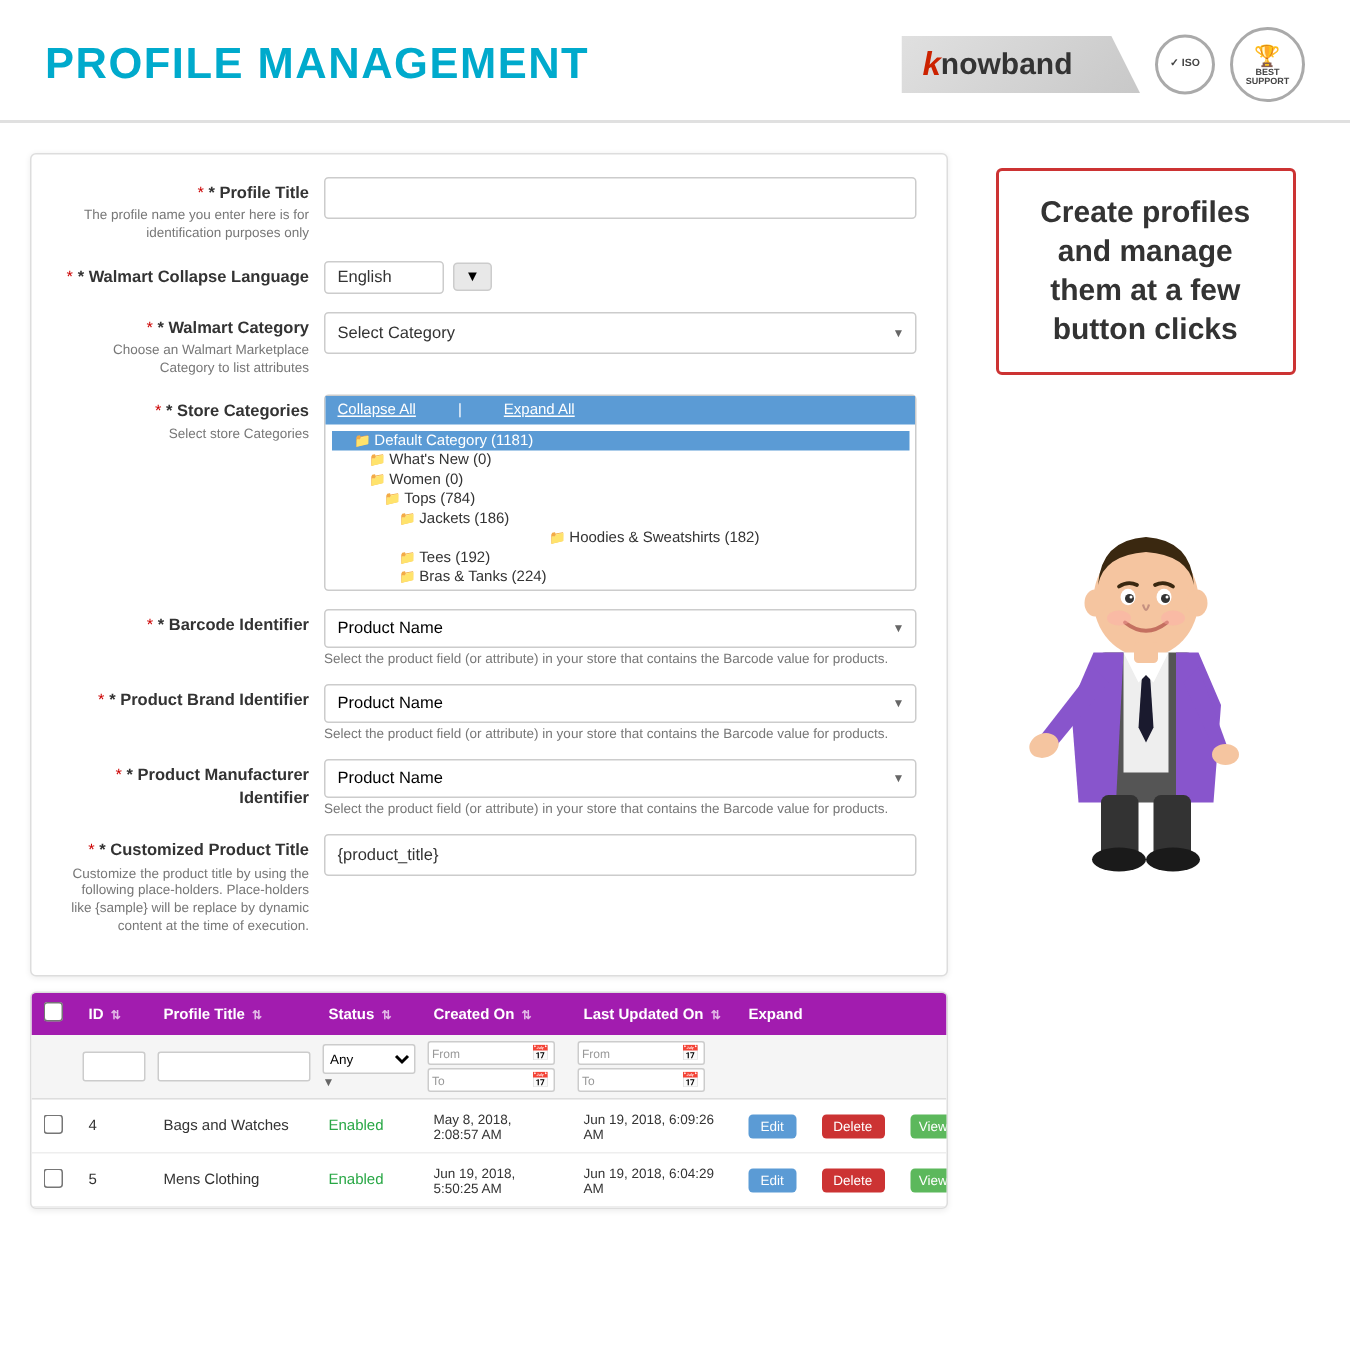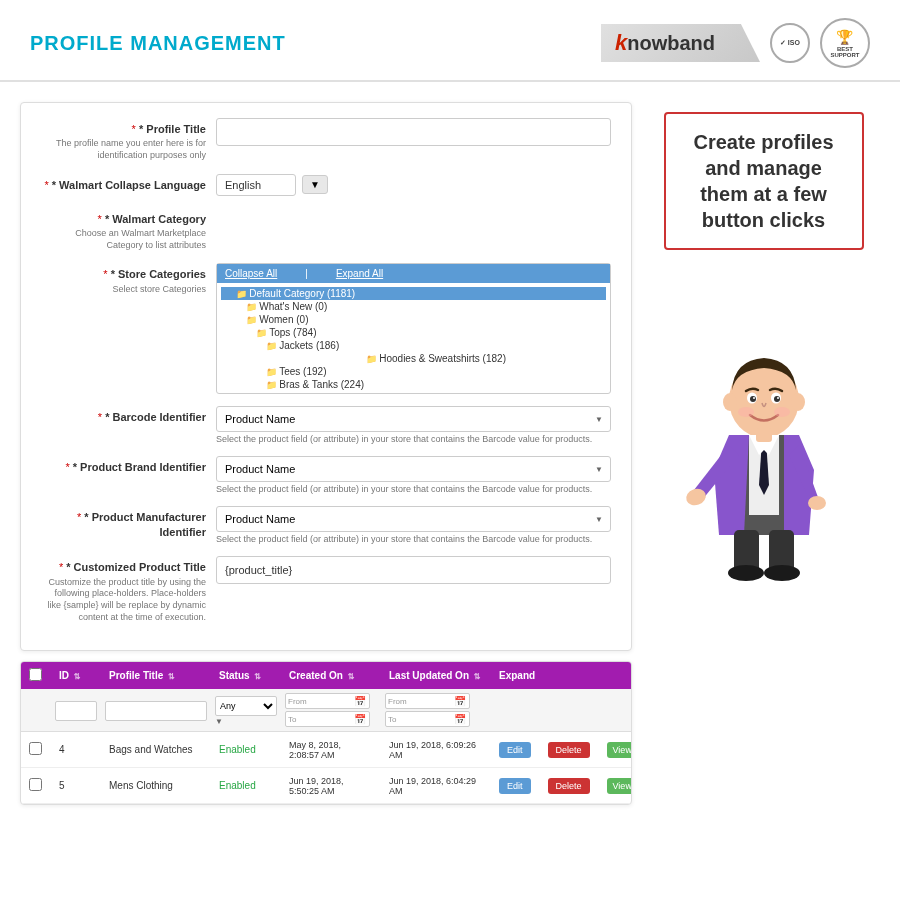--- a/index.html
+++ b/index.html
@@ -24,21 +24,21 @@
     .header {
       background: white;
       padding: 18px 30px 12px 30px;
       display: flex;
       align-items: center;
       justify-content: space-between;
       border-bottom: 2px solid #e0e0e0;
     }
 
     .header-title {
-      font-size: 20px;
+      font-size: 29px;
       font-weight: 900;
       color: #00aacc;
       letter-spacing: 1px;
       text-transform: uppercase;
     }
 
     .header-logos {
       display: flex;
       align-items: center;
       gap: 10px;
@@ -547,20 +547,27 @@
               <button class="lang-select-btn">▼</button>
             </div>
           </div>
         </div>
 
         <div class="form-row">
           <div class="form-label-col">
             <div class="form-label">
               <span class="required">* </span><span class="label-text">* Walmart Category</span>
               <span class="sub-text">Choose an Walmart Marketplace Category to list attributes</span>
+            </div>
+          </div>
+          <div class="form-control-col">
+            <div class="select-wrapper">
+              <select class="form-select">
+                <option>Select Category</option>
+              </select>
             </div>
           </div>
         </div>
 
         <div class="form-row">
           <div class="form-label-col">
             <div class="form-label">
               <span class="required">* </span><span class="label-text">* Store Categories</span>
               <span class="sub-text">Select store Categories</span>
             </div>

